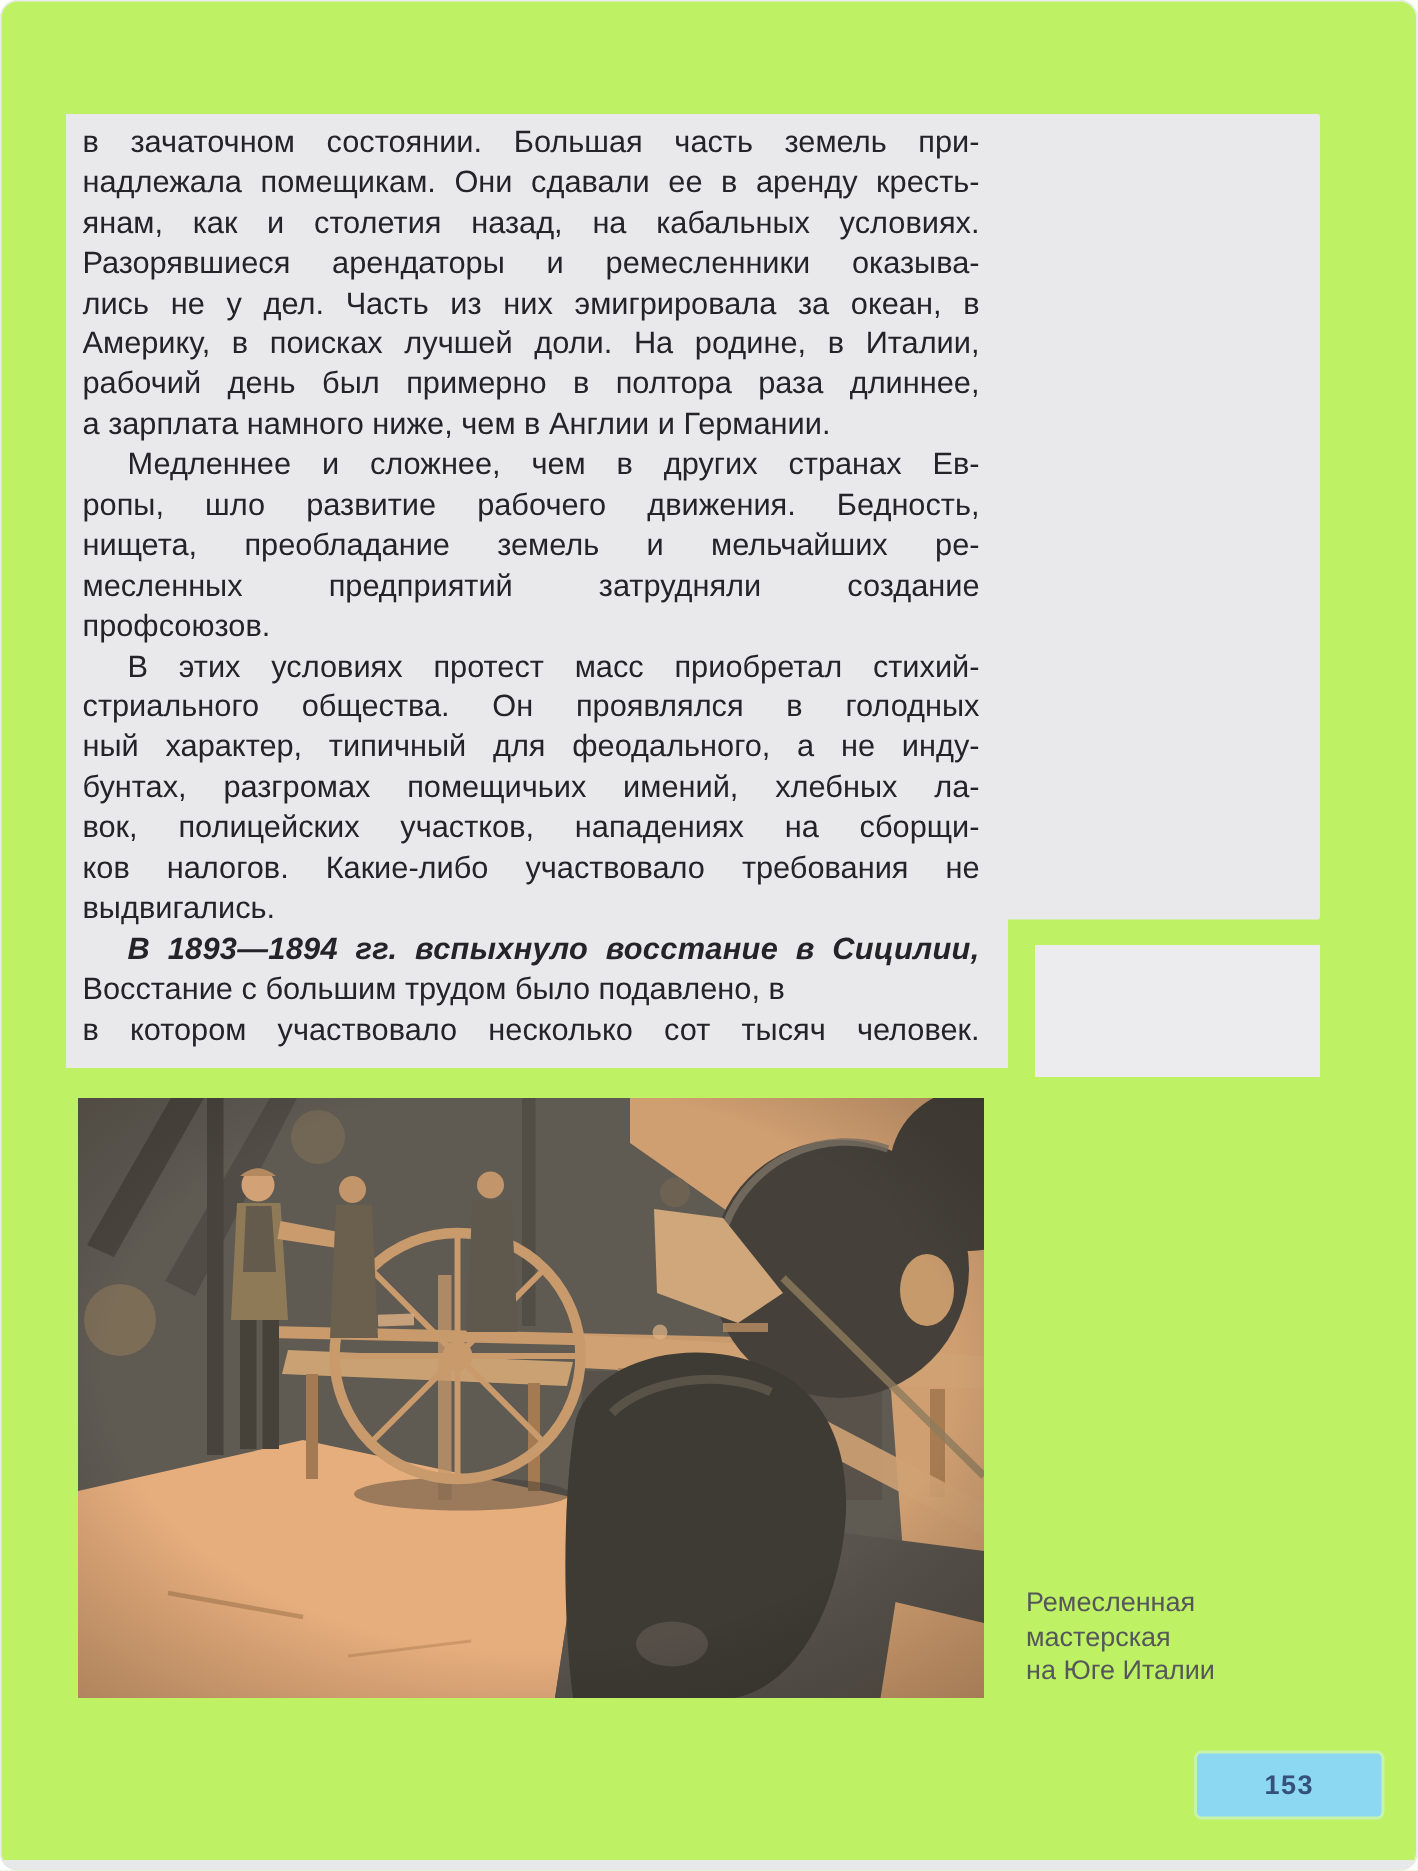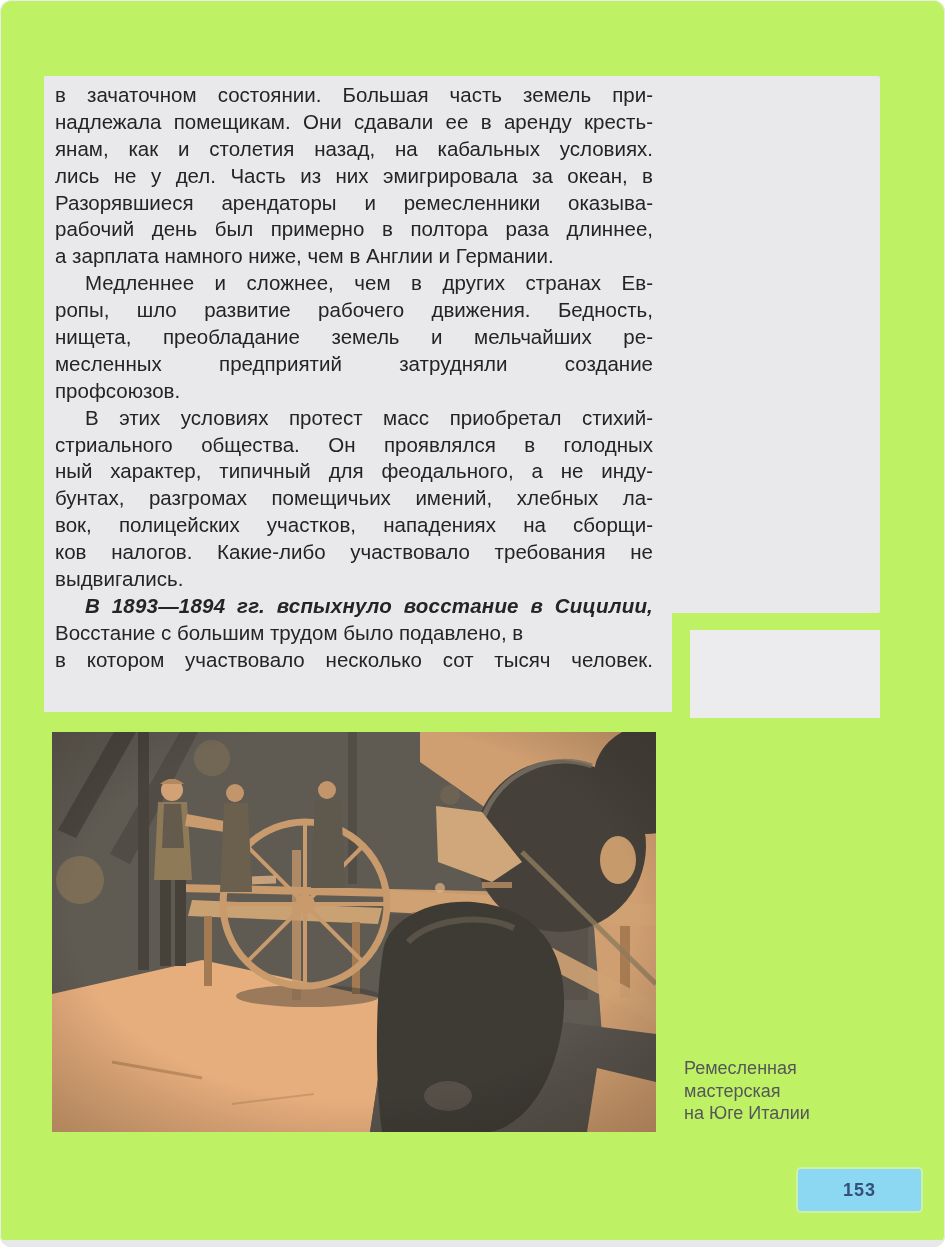--- a/index.html
+++ b/index.html
@@ -44,22 +44,23 @@
 <div class="page">
 
   <div class="tint a"></div>
   <div class="tint b"></div>
   <div class="tint c"></div>
 
   <div class="text-col">
       <div class="line">в зачаточном состоянии. Большая часть земель при-</div>
       <div class="line">надлежала помещикам. Они сдавали ее в аренду кресть-</div>
       <div class="line">янам, как и столетия назад, на кабальных условиях.</div>
+      <div class="line">Разорявшиеся арендаторы и ремесленники оказыва-</div>
       <div class="line">лись не у дел. Часть из них эмигрировала за океан, в</div>
-      <div class="line">Разорявшиеся арендаторы и ремесленники оказыва-</div>
+      <div class="line">Америку, в поисках лучшей доли. На родине, в Италии,</div>
       <div class="line">рабочий день был примерно в полтора раза длиннее,</div>
       <div class="line pend">а зарплата намного ниже, чем в Англии и Германии.</div>
       <div class="line ind">Медленнее и сложнее, чем в других странах Ев-</div>
       <div class="line">ропы, шло развитие рабочего движения. Бедность,</div>
       <div class="line">нищета, преобладание земель и мельчайших ре-</div>
       <div class="line">месленных предприятий затрудняли создание</div>
       <div class="line pend">профсоюзов.</div>
       <div class="line ind">В этих условиях протест масс приобретал стихий-</div>
       <div class="line">стриального общества. Он проявлялся в голодных</div>
       <div class="line">ный характер, типичный для феодального, а не инду-</div>

